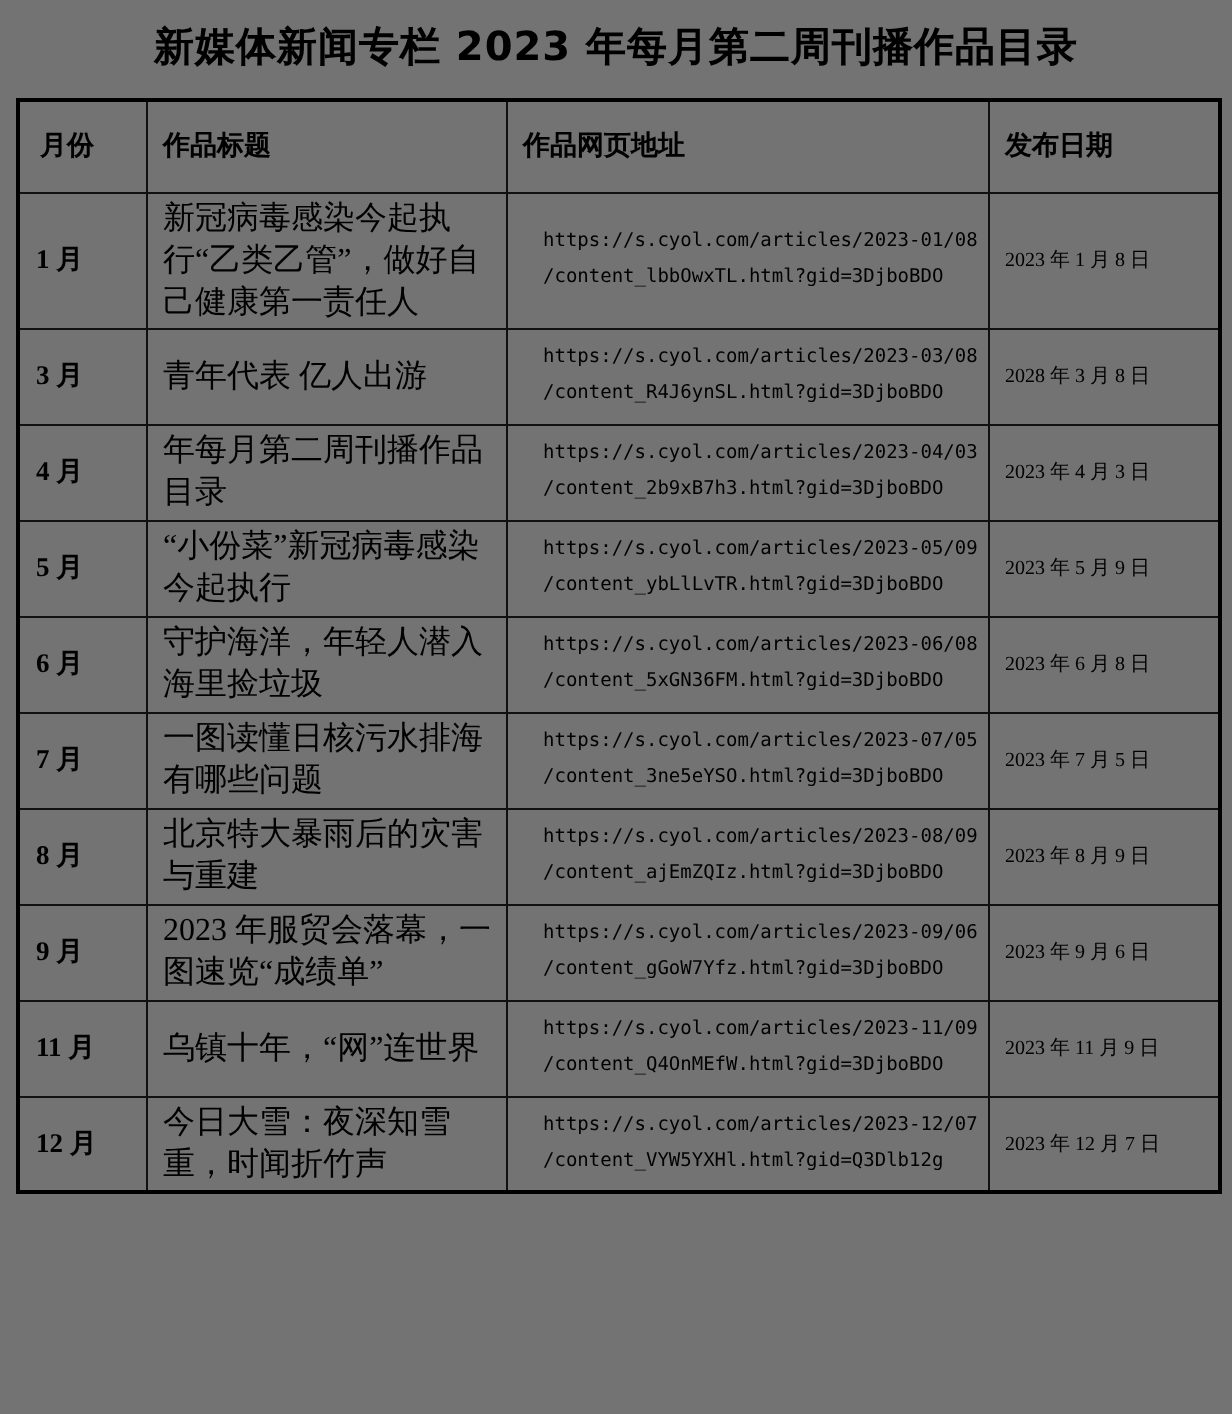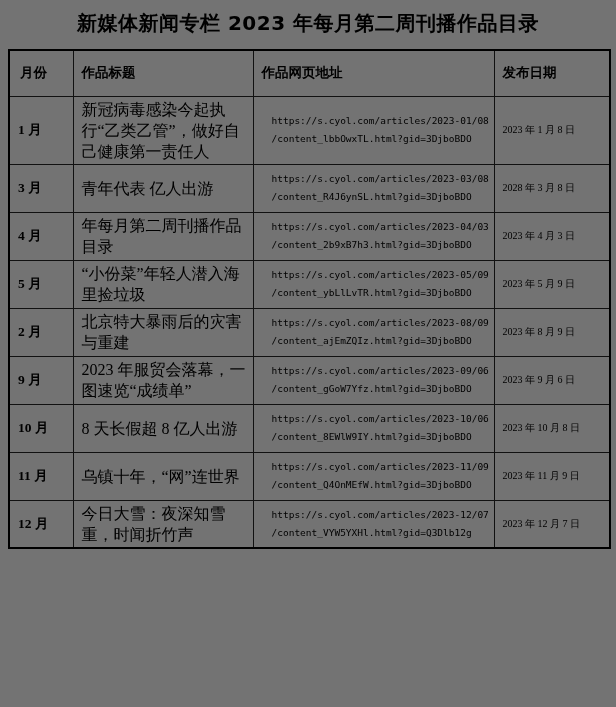--- a/index.html
+++ b/index.html
@@ -107,47 +107,53 @@
 
   <tr>
     <td class="c-month">4 月</td>
     <td class="c-title">年每月第二周刊播作品目录</td>
     <td class="c-url">https://s.cyol.com/articles/2023-04/03<br>/content_2b9xB7h3.html?gid=3DjboBDO</td>
     <td class="c-date">2023 年 4 月 3 日</td>
   </tr>
 
   <tr>
     <td class="c-month">5 月</td>
-    <td class="c-title">“小份菜”年轻人潜入海里捡垃圾</td>
+    <td class="c-title">“小份菜”新冠病毒感染今起执行</td>
     <td class="c-url">https://s.cyol.com/articles/2023-05/09<br>/content_ybLlLvTR.html?gid=3DjboBDO</td>
     <td class="c-date">2023 年 5 月 9 日</td>
   </tr>
 
-
+  <tr>
+    <td class="c-month">6 月</td>
+    <td class="c-title">守护海洋，年轻人潜入海里捡垃圾</td>
+    <td class="c-url">https://s.cyol.com/articles/2023-06/08<br>/content_5xGN36FM.html?gid=3DjboBDO</td>
+    <td class="c-date">2023 年 6 月 8 日</td>
+  </tr>
 
   <tr>
-    <td class="c-month">2 月</td>
+    <td class="c-month">7 月</td>
+    <td class="c-title">一图读懂日核污水排海有哪些问题</td>
+    <td class="c-url">https://s.cyol.com/articles/2023-07/05<br>/content_3ne5eYSO.html?gid=3DjboBDO</td>
+    <td class="c-date">2023 年 7 月 5 日</td>
+  </tr>
+
+  <tr>
+    <td class="c-month">8 月</td>
     <td class="c-title">北京特大暴雨后的灾害与重建</td>
     <td class="c-url">https://s.cyol.com/articles/2023-08/09<br>/content_ajEmZQIz.html?gid=3DjboBDO</td>
     <td class="c-date">2023 年 8 月 9 日</td>
   </tr>
 
   <tr>
     <td class="c-month">9 月</td>
     <td class="c-title">2023 年服贸会落幕，一图速览“成绩单”</td>
     <td class="c-url">https://s.cyol.com/articles/2023-09/06<br>/content_gGoW7Yfz.html?gid=3DjboBDO</td>
     <td class="c-date">2023 年 9 月 6 日</td>
   </tr>
 
-  <tr>
-    <td class="c-month">10 月</td>
-    <td class="c-title">8 天长假超 8 亿人出游</td>
-    <td class="c-url">https://s.cyol.com/articles/2023-10/06<br>/content_8EWlW9IY.html?gid=3DjboBDO</td>
-    <td class="c-date">2023 年 10 月 8 日</td>
-  </tr>
 
   <tr>
     <td class="c-month">11 月</td>
     <td class="c-title">乌镇十年，“网”连世界</td>
     <td class="c-url">https://s.cyol.com/articles/2023-11/09<br>/content_Q4OnMEfW.html?gid=3DjboBDO</td>
     <td class="c-date">2023 年 11 月 9 日</td>
   </tr>
 
   <tr>
     <td class="c-month">12 月</td>

